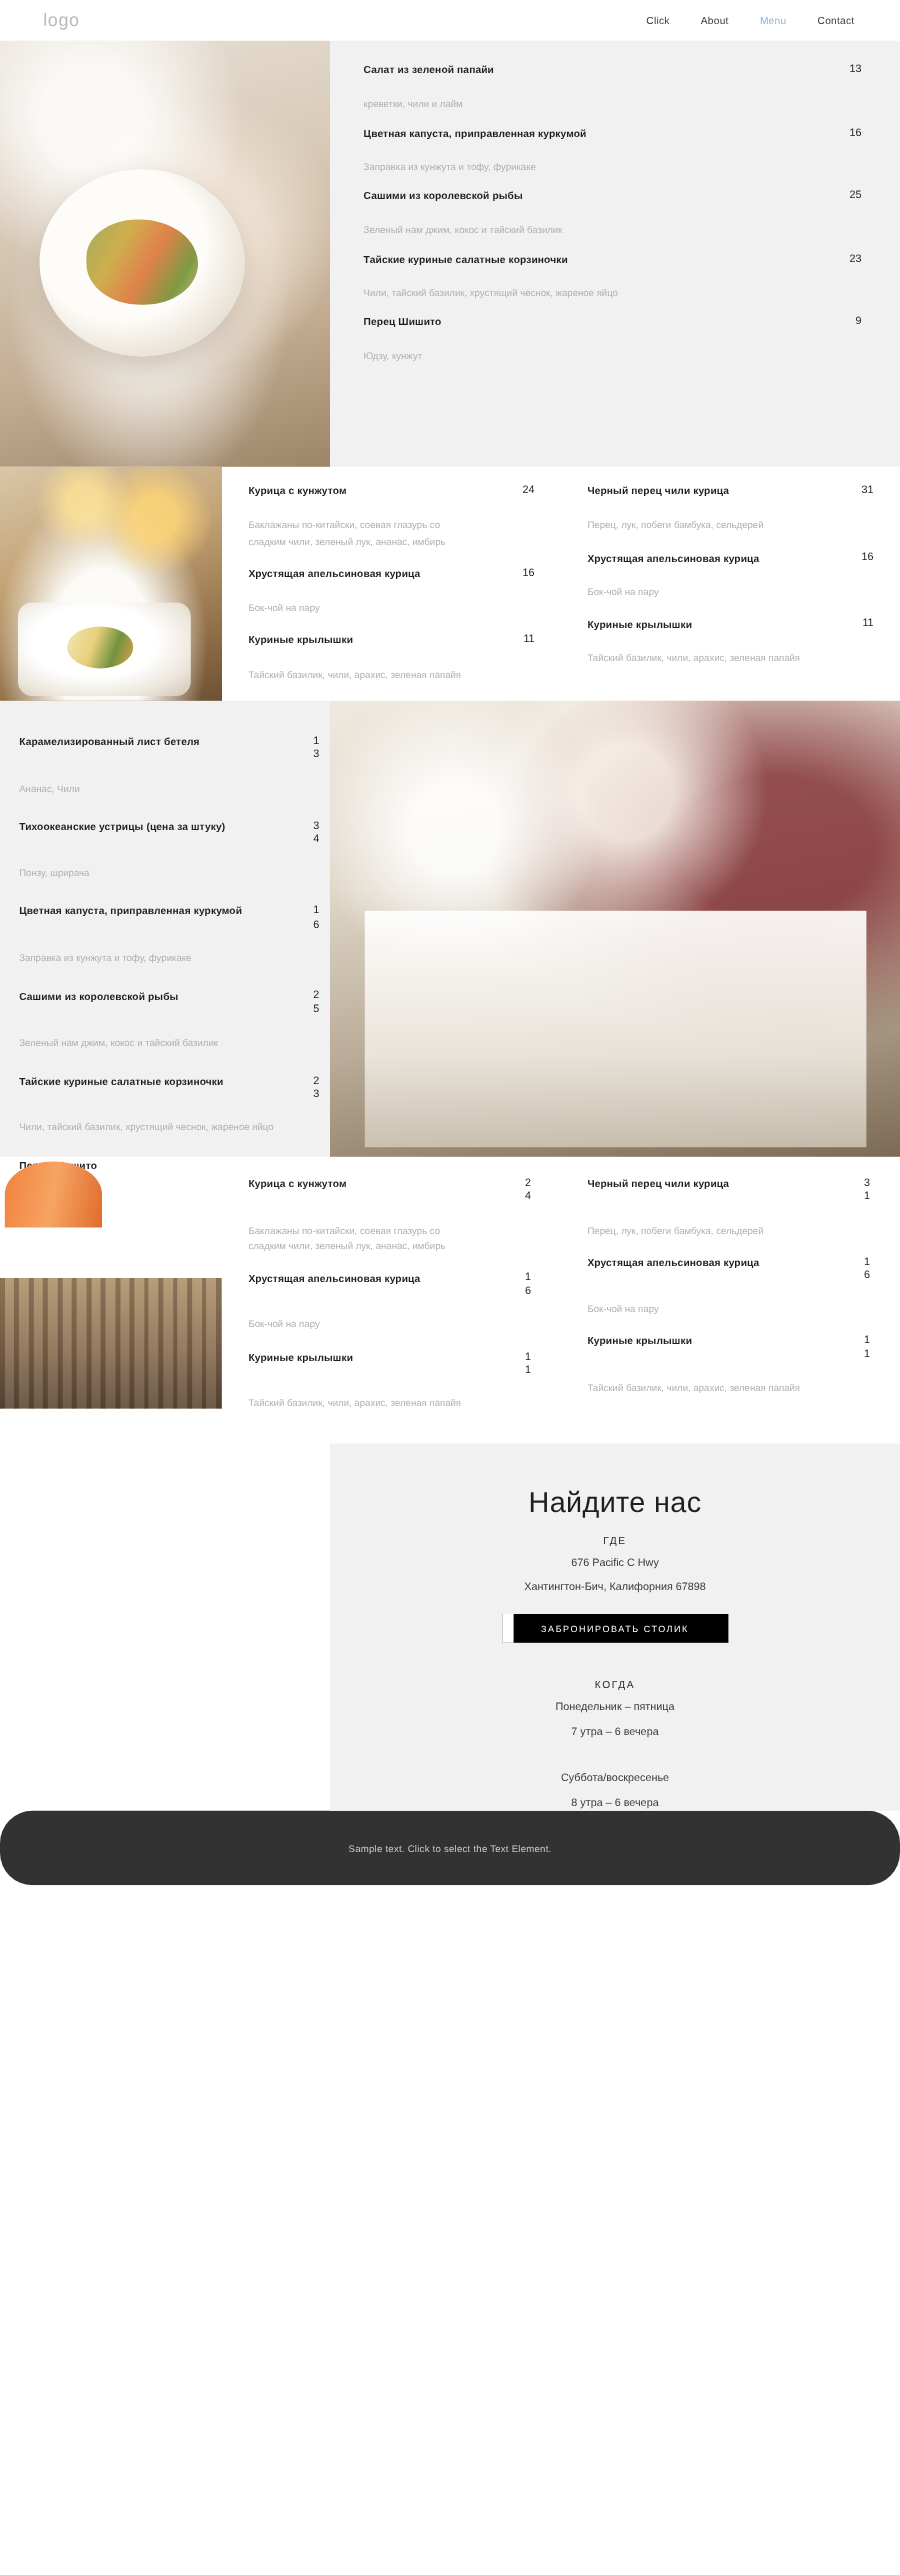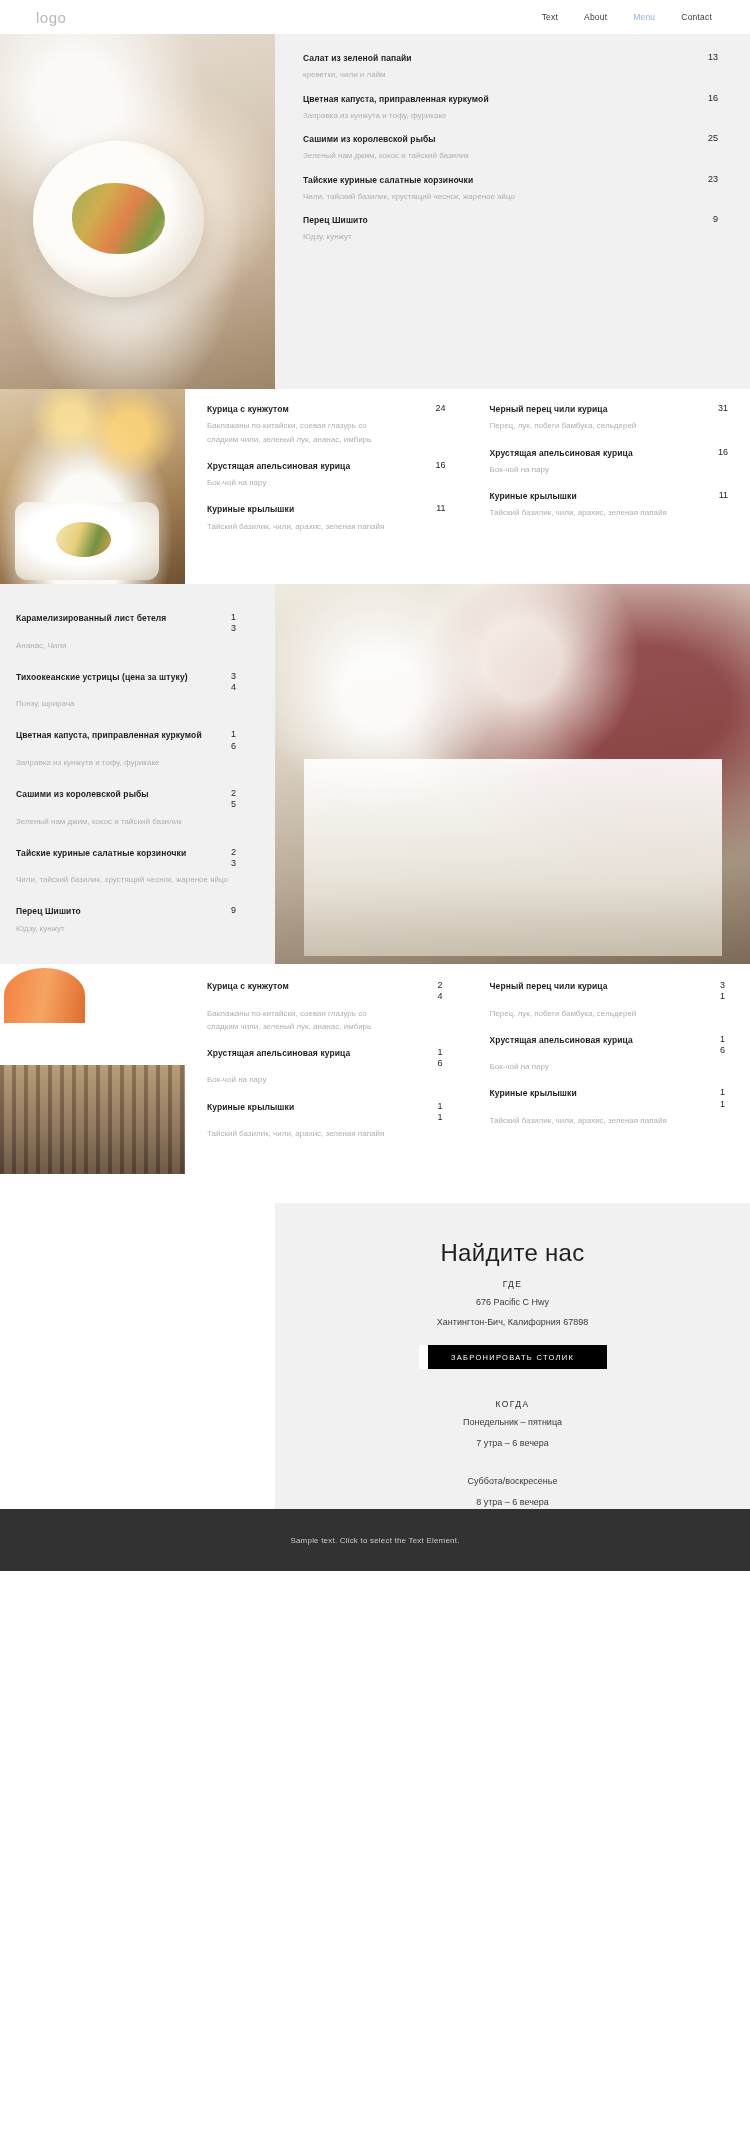--- a/index.html
+++ b/index.html
@@ -163,21 +163,21 @@
     font-size: 9px;
     font-weight: 400;
     color: #1f1f1f;
     flex: 0 0 auto;
     text-align: right;
   }
   .mi-desc {
     font-size: 8px;
     color: #b0b0b0;
     line-height: 1.65;
-    margin-top: 4px;
+    margin-top: 16px;
     max-width: 215px;
   }
 
   
   .mi-price.narrow {
     width: 6px;
     line-height: 1.25;
     word-break: break-all;
     text-align: left;
   }
@@ -191,21 +191,21 @@
 
   
   .sec2 { height: 195px; }
   .sec2 .photo { width: 185px; }
   .sec2 .cols { display: flex; width: 565px; background: #fff; }
   .sec2 .menu-col { width: 50%; padding: 14px 22px 10px 22px; }
   .sec2 .mi-desc { max-width: 180px; }
 
   
   .sec3 { height: 380px; }
-  .sec3 .panel-gray { width: 275px; padding: 28px 38px 18px 16px; }
+  .sec3 .panel-gray { width: 275px; padding: 28px 8px 18px 16px; }
   .sec3 .photo { width: 475px; }
   .sec3 .mi { margin-bottom: 19px; }
   .sec3 .mi-desc { max-width: 230px; }
 
   
   .sec4 { height: 210px; }
   .sec4 .photo { width: 185px; }
   .sec4 .cols { display: flex; width: 565px; background: #fff; }
   .sec4 .menu-col { width: 50%; padding: 16px 24px 10px 22px; }
   .sec4 .mi-desc { max-width: 180px; }
@@ -265,36 +265,37 @@
   }
   .find-block { margin-top: 18px; text-align:center; }
 
   
   .footer {
     height: 62px;
     background: #323232;
     display: flex;
     align-items: center;
     justify-content: center;
+    border-radius: 27px;
   }
   .footer-text {
     font-size: 8px;
     color: #c9c9c9;
     letter-spacing: .2px;
   }
 </style>
 </head>
 <body>
 
 <div class="page">
 
   <div class="header">
     <div class="logo">logo</div>
     <div class="nav">
-      <div class="nav-item">Text</div>
+      <div class="nav-item">Click</div>
       <div class="nav-item">About</div>
       <div class="nav-item active">Menu</div>
       <div class="nav-item">Contact</div>
     </div>
   </div>
 
   <div class="row sec1">
     <div class="photo ph-table1"></div>
     <div class="panel-gray menu-col">
 

